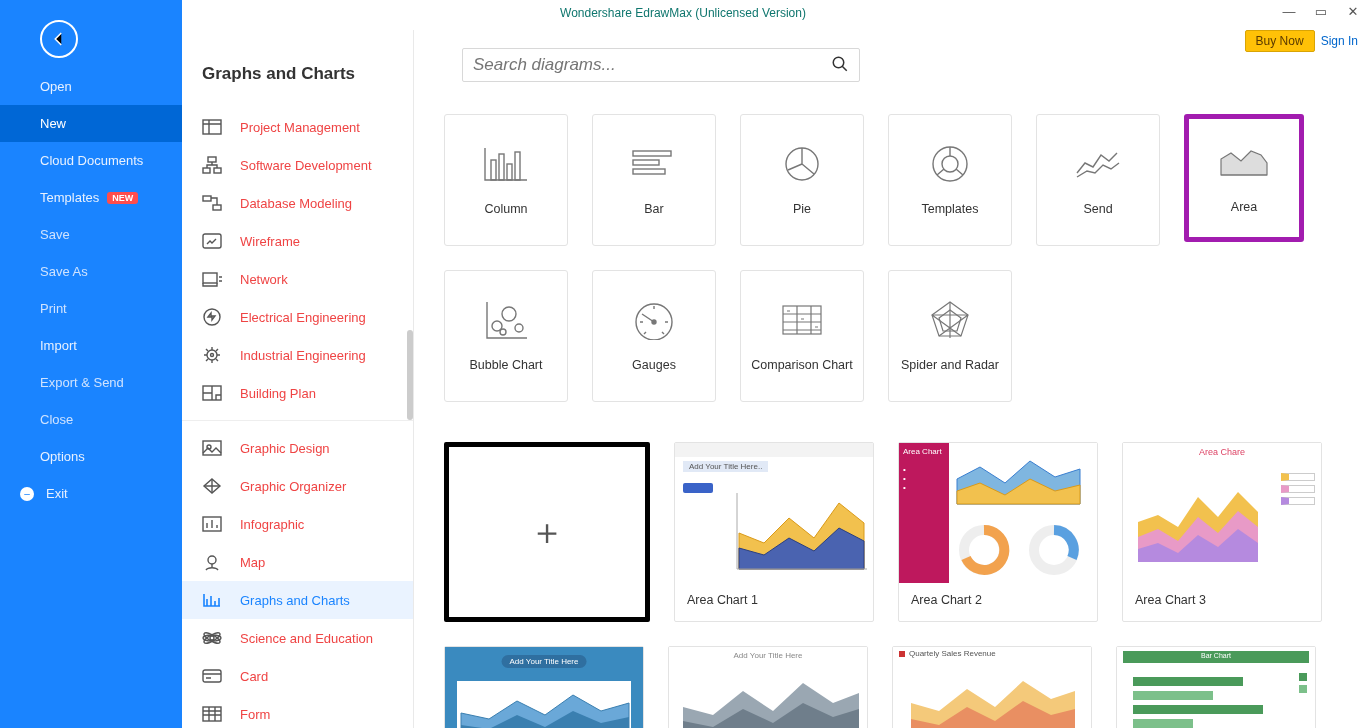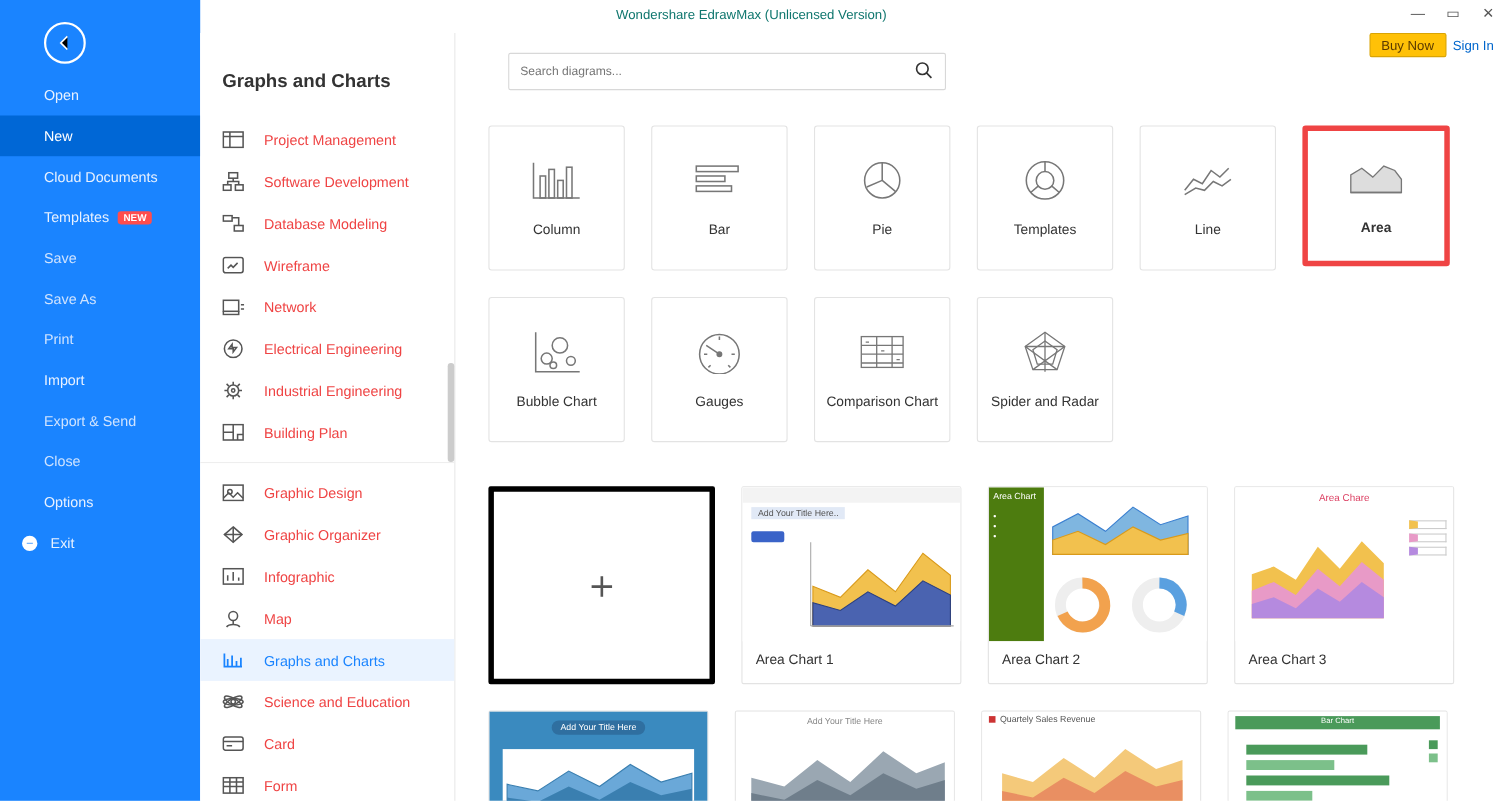--- a/index.html
+++ b/index.html
@@ -35,26 +35,26 @@
 .catbar li.selected .ci { filter: none; }
 .cat-divider { height: 1px; background: #eee; margin: 8px 0; }
 .ci { width: 20px; height: 18px; display: inline-flex; align-items: center; justify-content: center; }
 .ci svg { stroke: #555; fill: none; }
 .catbar li.selected .ci svg { stroke: #1a84ff; }
 .cat-scroll-thumb { position: absolute; right: 0; top: 300px; width: 6px; height: 90px; background: #ccc; border-radius: 3px; }
 
 
 .main { position: absolute; left: 414px; right: 0; top: 30px; bottom: 0; overflow: hidden; padding-left: 30px; padding-top: 18px; }
 .search { width: 398px; height: 34px; border: 1px solid #d8d8d8; border-radius: 2px; display: flex; align-items: center; padding: 0 10px; margin-left: 18px; }
-.search input { flex: 1; border: none; outline: none; font-size: 11px; }
+.search input { flex: 1; border: none; outline: none; font-size: 17px; font-style: italic; }
 .search .mag { width: 18px; }
 
 .tile-grid { display: flex; flex-wrap: wrap; gap: 24px; margin-top: 32px; width: 920px; }
 .tile { width: 124px; height: 132px; border: 1px solid #e3e3e3; border-radius: 3px; display: flex; flex-direction: column; align-items: center; justify-content: center; gap: 18px; }
-.tile.selected-tile { border: 5px solid #ef4444; width: 134px; height: 128px; font-weight: bold; }
+.tile.selected-tile { border: 5px solid #a21caf; width: 120px; height: 128px; }
 .tile .ticon { height: 40px; display: flex; align-items: center; justify-content: center; }
 .tile .ticon svg { stroke: #777; fill: none; }
 .tile .tlabel { font-size: 12.5px; color: #333; }
 
 
 .tpl-grid { display: flex; flex-wrap: wrap; gap: 24px; margin-top: 40px; width: 900px; }
 .tpl-card { width: 200px; border: 1px solid #e3e3e3; border-radius: 2px; display: flex; flex-direction: column; }
 .tpl-card.blank { width: 206px; height: 180px; border: 5px solid #000; display: flex; align-items: center; justify-content: center; }
 .tpl-card.blank .plus { font-size: 36px; color: #555; font-weight: 300; }
 .tpl-thumb { height: 140px; position: relative; overflow: hidden; }
@@ -62,21 +62,21 @@
 .tpl-card.partial .tpl-thumb { height: 100px; }
 
 
 .th1 { background: #fff; }
 .th1 .topbar { height: 14px; background: #f3f3f3; }
 .th1 .titlechip { display:inline-block; margin:4px 0 0 8px; background:#e1e9f6; padding:1px 6px; font-size:8px; color:#555;}
 .th1 .sidechip { position:absolute; left:8px; top:40px; width:30px; height:10px; background:#3a63c8; border-radius:2px;}
 .th1 svg { position:absolute; right:4px; bottom:4px; }
 
 .th2 { background:#fff; display:flex;}
-.th2 .side{ width:50px; background:#4d7c0f; color:#fff; font-size:8px; padding:4px;}
+.th2 .side{ width:50px; background:#be185d; color:#fff; font-size:8px; padding:4px;}
 .th2 .body{ flex:1; position:relative;}
 .th2 svg.area{position:absolute; top:6px; left:6px;}
 .th2 .donut{position:absolute; bottom:6px;}
 .th3 { background:#fff; position:relative;}
 .th3 .tt{position:absolute; top:4px; left:50%; transform:translateX(-50%); font-size:9px; color:#d46;}
 .th3 svg{position:absolute; left:10px; top:24px;}
 .th3 .leg{position:absolute; right:6px; top:30px; width:34px;}
 .th3 .leg div{height:8px; margin-bottom:4px; border:1px solid #ccc;}
 
 .th4{ background:#3a8abf; position:relative;}
@@ -376,21 +376,21 @@
         </div>
         <div class="tlabel">Templates</div>
       </div>
       <div class="tile">
         <div class="ticon">
           <svg width="46" height="30" stroke-width="1.4">
             <path d="M2 24l8-10 8 4 8-12 8 6 8-8"></path>
             <path d="M2 28l10-6 8 2 8-8 8 4 8-6"></path>
           </svg>
         </div>
-        <div class="tlabel">Line</div>
+        <div class="tlabel">Send</div>
       </div>
       <div class="tile selected-tile">
         <div class="ticon">
           <svg width="50" height="34" stroke-width="1.2">
             <path d="M2 30V14l10-6 10 8 10-10 10 4 6 8V30z" fill="#ddd"></path>
             <path d="M2 30h46"></path>
           </svg>
         </div>
         <div class="tlabel">Area</div>
       </div>

